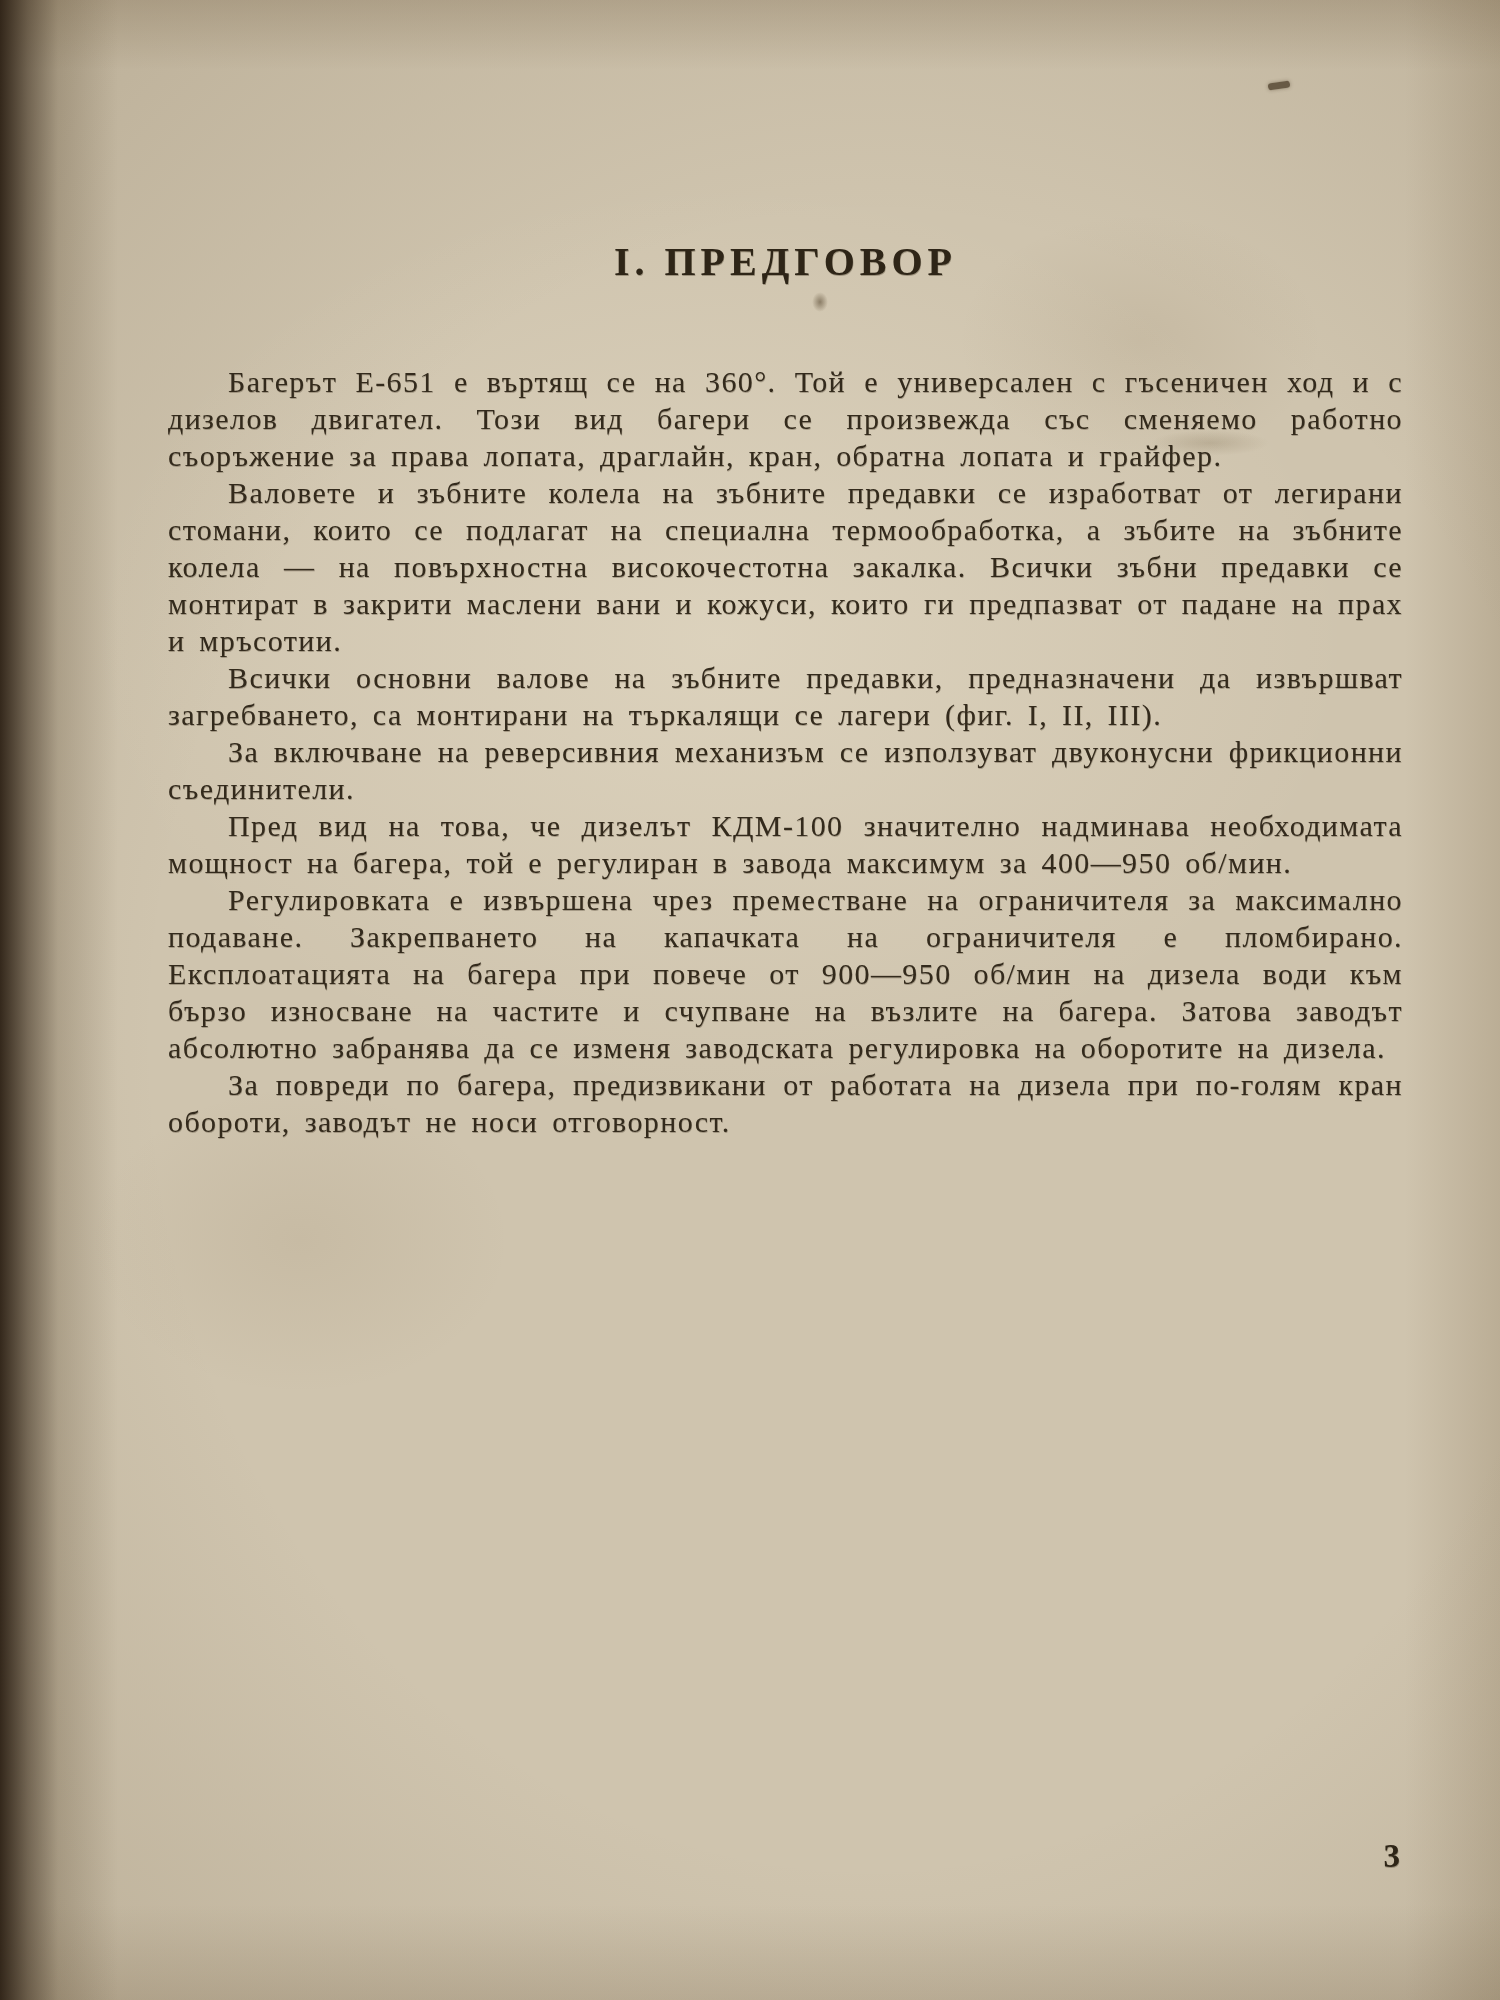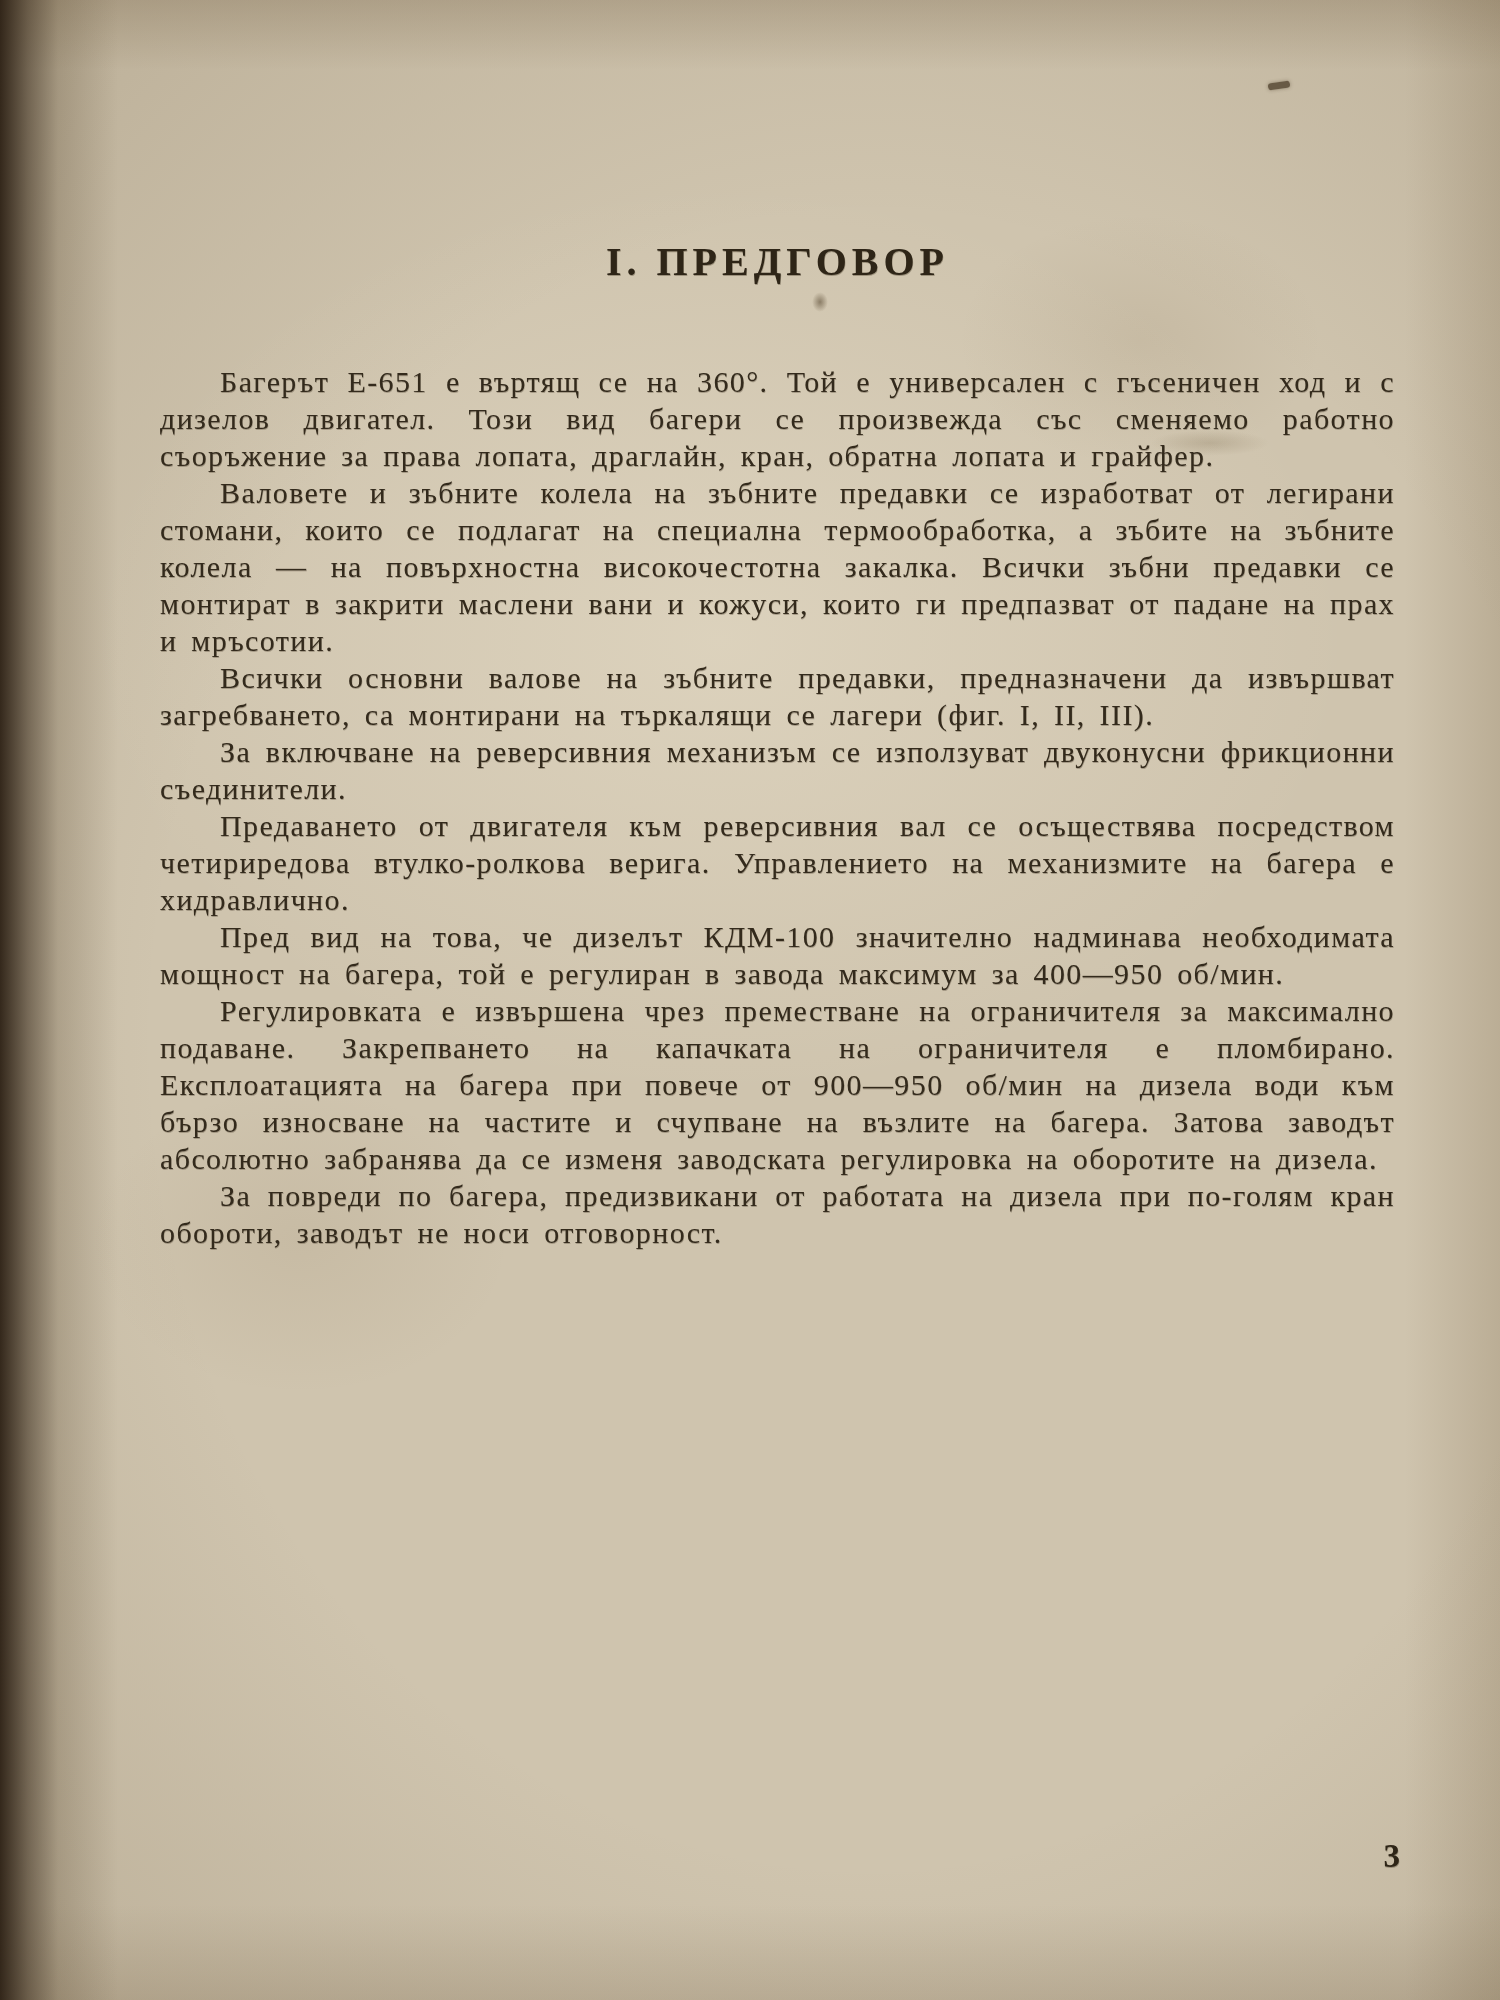--- a/index.html
+++ b/index.html
@@ -54,21 +54,21 @@
     border-radius: 50%;
   }
   .stain-smudge {
     top: 430px; left: 1150px;
     width: 120px; height: 26px;
     background: radial-gradient(ellipse at center, rgba(110,92,62,0.22), rgba(110,92,62,0) 70%);
     border-radius: 50%;
   }
   .content {
     position: absolute;
-    left: 160px;
+    left: 168px;
     top: 238px;
     width: 1235px;
   }
   .title {
     margin: 0 0 78px 0;
     text-align: center;
     font-size: 40px;
     font-weight: 700;
     letter-spacing: 5px;
     color: #2e2517;
@@ -104,21 +104,20 @@
   <div class="stain stain-spot"></div>
   <div class="stain stain-smudge"></div>
 
   <div class="content">
     <h1 class="title">I. ПРЕДГОВОР</h1>
     <div class="body-text">
       <p>Багерът Е-651 е въртящ се на 360°. Той е универсален с гъсеничен ход и с дизелов двигател. Този вид багери се произвежда със сменяемо работно съоръжение за права лопата, драглайн, кран, обратна лопата и грайфер.</p>
       <p>Валовете и зъбните колела на зъбните предавки се изработват от легирани стомани, които се подлагат на специална термообработка, а зъбите на зъбните колела — на повърхностна високочестотна закалка. Всички зъбни предавки се монтират в закрити маслени вани и кожуси, които ги предпазват от падане на прах и мръсотии.</p>
       <p>Всички основни валове на зъбните предавки, предназначени да извършват загребването, са монтирани на търкалящи се лагери (фиг. I, II, III).</p>
       <p>За включване на реверсивния механизъм се използуват двуконусни фрикционни съединители.</p>
-      <p>Предаването от двигателя към реверсивния вал се осъществява посредством четириредова втулко-ролкова верига. Управлението на механизмите на багера е хидравлично.</p>
       <p>Пред вид на това, че дизелът КДМ-100 значително надминава необходимата мощност на багера, той е регулиран в завода максимум за 400—950 об/мин.</p>
       <p>Регулировката е извършена чрез преместване на ограничителя за максимално подаване. Закрепването на капачката на ограничителя е пломбирано. Експлоатацията на багера при повече от 900—950 об/мин на дизела води към бързо износване на частите и счупване на възлите на багера. Затова заводът абсолютно забранява да се изменя заводската регулировка на оборотите на дизела.</p>
       <p>За повреди по багера, предизвикани от работата на дизела при по-голям кран обороти, заводът не носи отговорност.</p>
     </div>
   </div>
 
   <div class="page-number">3</div>
 </div>
 
 </body></html>

